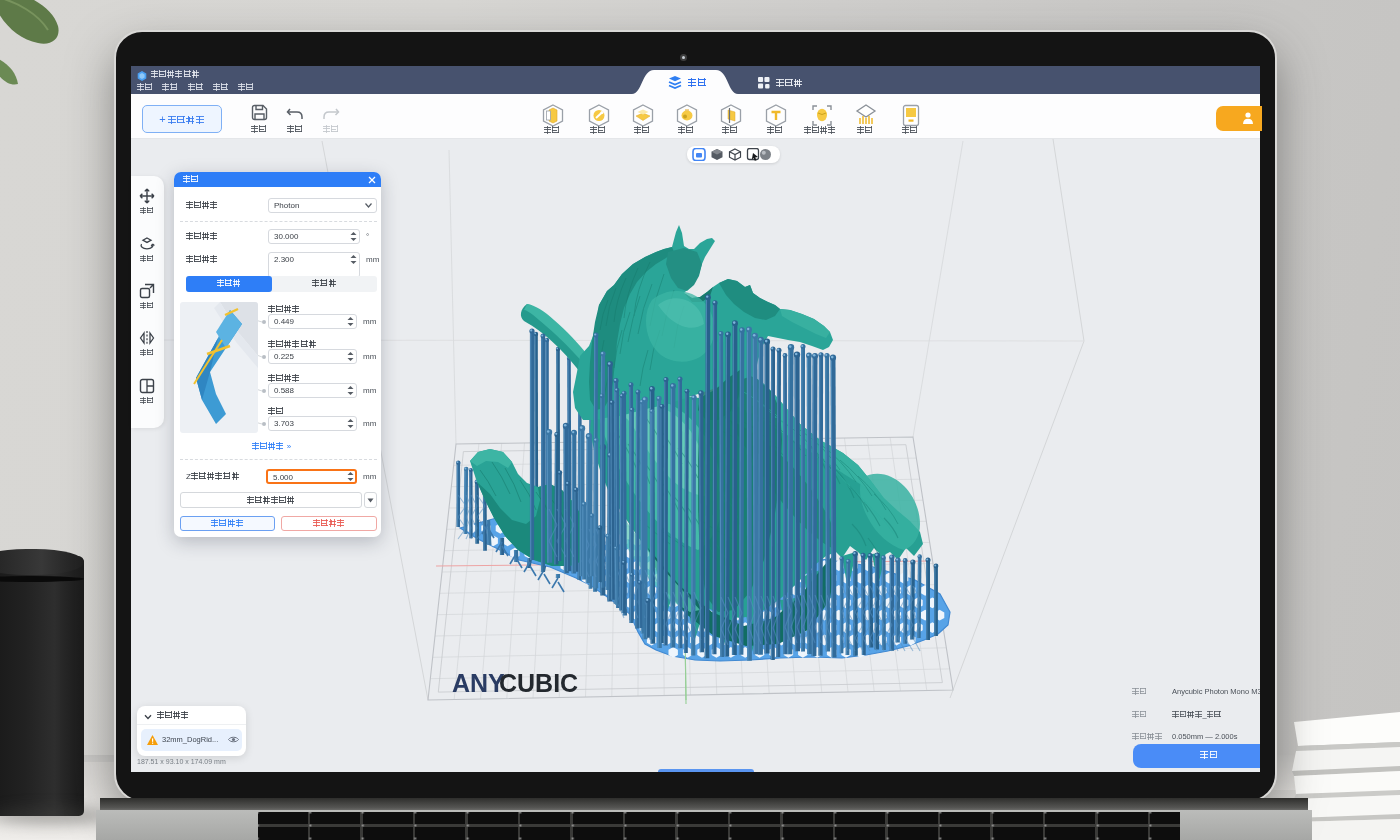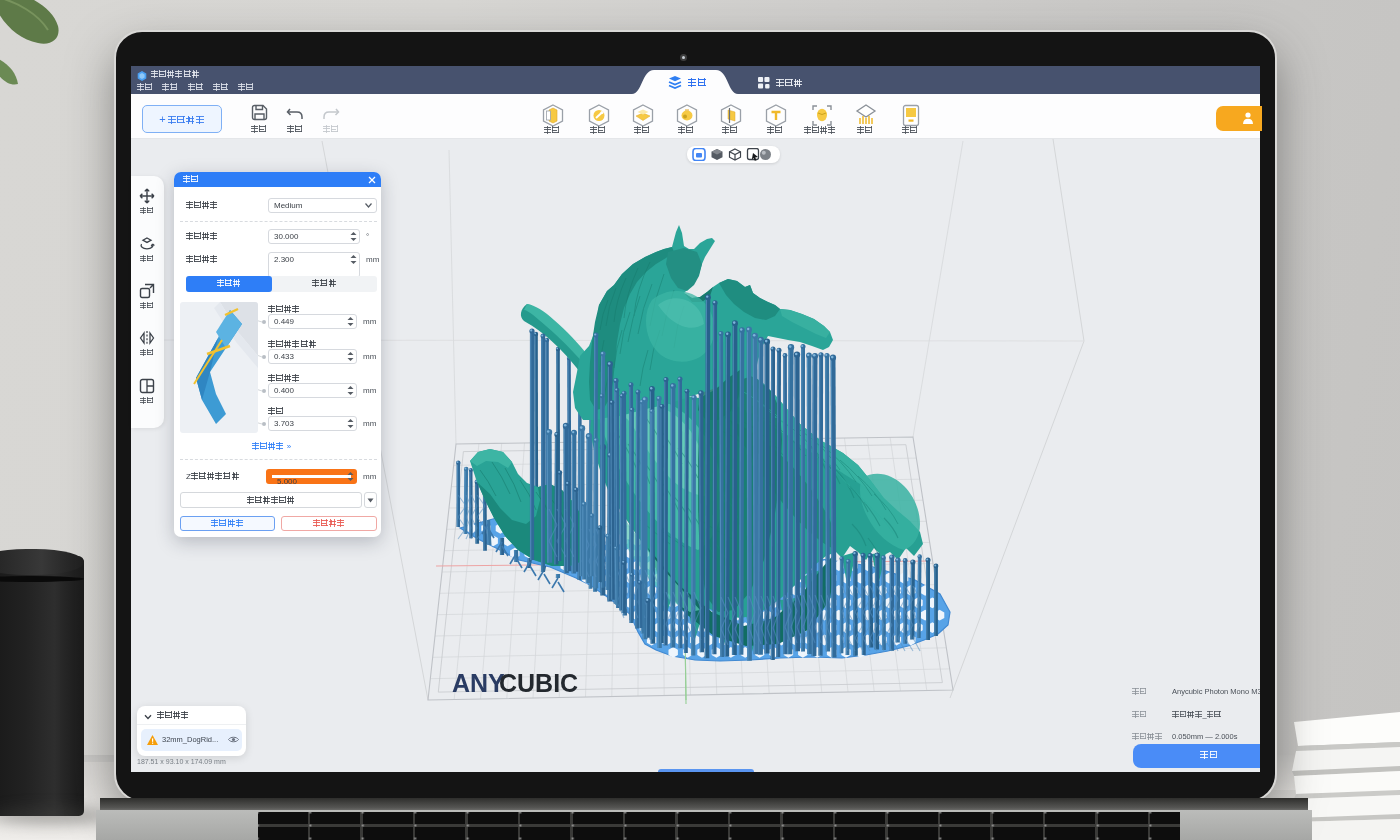--- a/index.html
+++ b/index.html
@@ -1176,21 +1176,21 @@
   </svg>
 <div class="ab" style="left:140px;top:397px;font-size:7px;color:#3f454d"><i class="z za"></i><i class="z zb"></i></div>
 <div class="ab" style="left:174px;top:172px;width:207px;height:365px;background:#fff;border-radius:7px;box-shadow:0 5px 18px rgba(30,40,60,.25)"></div>
 <div class="ab" style="left:174px;top:172px;width:207px;height:15px;background:#2e7ef7;border-radius:7px 7px 0 0"></div>
 <div class="ab" style="left:183px;top:175px;font-size:8px;color:#fff;font-weight:bold"><i class="z za"></i><i class="z zb"></i></div>
 <svg class="ab" style="left:368px;top:176px" width="8" height="8" viewBox="0 0 8 8" stroke="#fff" stroke-width="1.3">
     <line x1="1" y1="1" x2="7" y2="7"></line>
     <line x1="7" y1="1" x2="1" y2="7"></line>
   </svg>
 <div class="ab" style="left:186px;top:201px;font-size:8px;color:#3c4148"><i class="z za"></i><i class="z zb"></i><i class="z zc"></i><i class="z za"></i></div>
-<div class="ab" style="left:268px;top:198px;width:109px;height:15px;border:1px solid #d6d9de;border-radius:3px;background:#fff;font-size:8px;color:#3c4148;line-height:13px;padding-left:5px">Medium</div>
+<div class="ab" style="left:268px;top:198px;width:109px;height:15px;border:1px solid #d6d9de;border-radius:3px;background:#fff;font-size:8px;color:#3c4148;line-height:13px;padding-left:5px">Photon</div>
 <svg class="ab" style="left:365px;top:203px" width="7" height="5" viewBox="0 0 7 5">
     <path d="M0.5,0.5 L3.5,4 L6.5,0.5" stroke="#565c64" stroke-width="1.2" fill="none"></path>
   </svg>
 <div class="ab" style="left:180px;top:221px;width:197px;border-top:1px dashed #d8dbdf"></div>
 <div class="ab" style="left:186px;top:232px;font-size:8px;color:#3c4148"><i class="z za"></i><i class="z zb"></i><i class="z zc"></i><i class="z za"></i></div>
 <div class="ab" style="left:268px;top:229px;width:92px;height:15px;border:1px solid #d6d9de;border-radius:3px;background:#fff;font-size:8px;color:#3c4148;line-height:13px;padding-left:5px">30.000</div>
 <svg class="ab" style="left:350px;top:232px" width="7" height="9" viewBox="0 0 7 9">
     <polygon points="3.5,0 6.5,3 0.5,3" fill="#565c64"></polygon>
     <polygon points="3.5,9 6.5,6 0.5,6" fill="#565c64"></polygon>
   </svg>
@@ -1217,28 +1217,28 @@
 <line x1="14" y1="82" x2="42" y2="38" stroke="#f2c12e" stroke-width="2"></line>
 </svg></div>
 <div class="ab" style="left:268px;top:305px;font-size:8px;color:#3c4148"><i class="z za"></i><i class="z zb"></i><i class="z zc"></i><i class="z za"></i></div>
 <div class="ab" style="left:268px;top:314px;width:89px;height:15px;border:1px solid #d6d9de;border-radius:3px;background:#fff;font-size:8px;color:#3c4148;line-height:13px;padding-left:5px">0.449</div>
 <svg class="ab" style="left:347px;top:317px" width="7" height="9" viewBox="0 0 7 9">
     <polygon points="3.5,0 6.5,3 0.5,3" fill="#565c64"></polygon>
     <polygon points="3.5,9 6.5,6 0.5,6" fill="#565c64"></polygon>
   </svg>
 <div class="ab" style="left:363px;top:317px;font-size:8px;color:#4a5058">mm</div>
 <div class="ab" style="left:268px;top:340px;font-size:8px;color:#3c4148"><i class="z za"></i><i class="z zb"></i><i class="z zc"></i><i class="z za"></i><i class="z zb"></i><i class="z zc"></i></div>
-<div class="ab" style="left:268px;top:349px;width:89px;height:15px;border:1px solid #d6d9de;border-radius:3px;background:#fff;font-size:8px;color:#3c4148;line-height:13px;padding-left:5px">0.433</div>
+<div class="ab" style="left:268px;top:349px;width:89px;height:15px;border:1px solid #d6d9de;border-radius:3px;background:#fff;font-size:8px;color:#3c4148;line-height:13px;padding-left:5px">0.225</div>
 <svg class="ab" style="left:347px;top:352px" width="7" height="9" viewBox="0 0 7 9">
     <polygon points="3.5,0 6.5,3 0.5,3" fill="#565c64"></polygon>
     <polygon points="3.5,9 6.5,6 0.5,6" fill="#565c64"></polygon>
   </svg>
 <div class="ab" style="left:363px;top:352px;font-size:8px;color:#4a5058">mm</div>
 <div class="ab" style="left:268px;top:374px;font-size:8px;color:#3c4148"><i class="z za"></i><i class="z zb"></i><i class="z zc"></i><i class="z za"></i></div>
-<div class="ab" style="left:268px;top:383px;width:89px;height:15px;border:1px solid #d6d9de;border-radius:3px;background:#fff;font-size:8px;color:#3c4148;line-height:13px;padding-left:5px">0.400</div>
+<div class="ab" style="left:268px;top:383px;width:89px;height:15px;border:1px solid #d6d9de;border-radius:3px;background:#fff;font-size:8px;color:#3c4148;line-height:13px;padding-left:5px">0.588</div>
 <svg class="ab" style="left:347px;top:386px" width="7" height="9" viewBox="0 0 7 9">
     <polygon points="3.5,0 6.5,3 0.5,3" fill="#565c64"></polygon>
     <polygon points="3.5,9 6.5,6 0.5,6" fill="#565c64"></polygon>
   </svg>
 <div class="ab" style="left:363px;top:386px;font-size:8px;color:#4a5058">mm</div>
 <div class="ab" style="left:268px;top:407px;font-size:8px;color:#3c4148"><i class="z za"></i><i class="z zb"></i></div>
 <div class="ab" style="left:268px;top:416px;width:89px;height:15px;border:1px solid #d6d9de;border-radius:3px;background:#fff;font-size:8px;color:#3c4148;line-height:13px;padding-left:5px">3.703</div>
 <svg class="ab" style="left:347px;top:419px" width="7" height="9" viewBox="0 0 7 9">
     <polygon points="3.5,0 6.5,3 0.5,3" fill="#565c64"></polygon>
     <polygon points="3.5,9 6.5,6 0.5,6" fill="#565c64"></polygon>
@@ -1254,21 +1254,21 @@
     <g stroke="#c6cbd1" stroke-width="0.8">
       <line x1="-16" y1="-2" x2="4" y2="4"></line>
       <line x1="-20" y1="30" x2="4" y2="39"></line>
       <line x1="-24" y1="64" x2="4" y2="73"></line>
       <line x1="-18" y1="100" x2="4" y2="106"></line>
     </g>
   </svg>
 <div class="ab" style="left:252px;top:442px;font-size:8px;color:#2e7ef7"><i class="z za"></i><i class="z zb"></i><i class="z zc"></i><i class="z za"></i> <span style="letter-spacing:-1px">»</span></div>
 <div class="ab" style="left:180px;top:459px;width:197px;border-top:1px dashed #d8dbdf"></div>
 <div class="ab" style="left:186px;top:472px;font-size:8px;color:#3c4148">Z<i class="z za"></i><i class="z zb"></i><i class="z zc"></i><i class="z za"></i><i class="z zb"></i><i class="z zc"></i></div>
-<div class="ab" style="left:266px;top:469px;width:91px;height:15px;border:6px solid #f97316;border-radius:3px;background:#fff;font-size:8px;color:#3c4148;line-height:13px;padding-left:5px">5.000</div>
+<div class="ab" style="left:266px;top:469px;width:91px;height:15px;border:2px solid #f97316;border-radius:3px;background:#fff;font-size:8px;color:#3c4148;line-height:13px;padding-left:5px">5.000</div>
 <svg class="ab" style="left:347px;top:472px" width="7" height="9" viewBox="0 0 7 9">
     <polygon points="3.5,0 6.5,3 0.5,3" fill="#565c64"></polygon>
     <polygon points="3.5,9 6.5,6 0.5,6" fill="#565c64"></polygon>
   </svg>
 <div class="ab" style="left:363px;top:472px;font-size:8px;color:#4a5058">mm</div>
 <div class="ab" style="left:180px;top:492px;width:182px;height:16px;border:1px solid #d5d8dc;border-radius:3px;background:#fff;font-size:8px;color:#3c4148;text-align:center;line-height:15px"><i class="z za"></i><i class="z zb"></i><i class="z zc"></i><i class="z za"></i><i class="z zb"></i><i class="z zc"></i></div>
 <div class="ab" style="left:364px;top:492px;width:13px;height:16px;border:1px solid #d5d8dc;border-radius:3px;background:#fff"></div>
 <svg class="ab" style="left:367px;top:498px" width="7" height="5" viewBox="0 0 7 5">
     <polygon points="0.5,0.5 6.5,0.5 3.5,4.5" fill="#565c64"></polygon>
   </svg>

